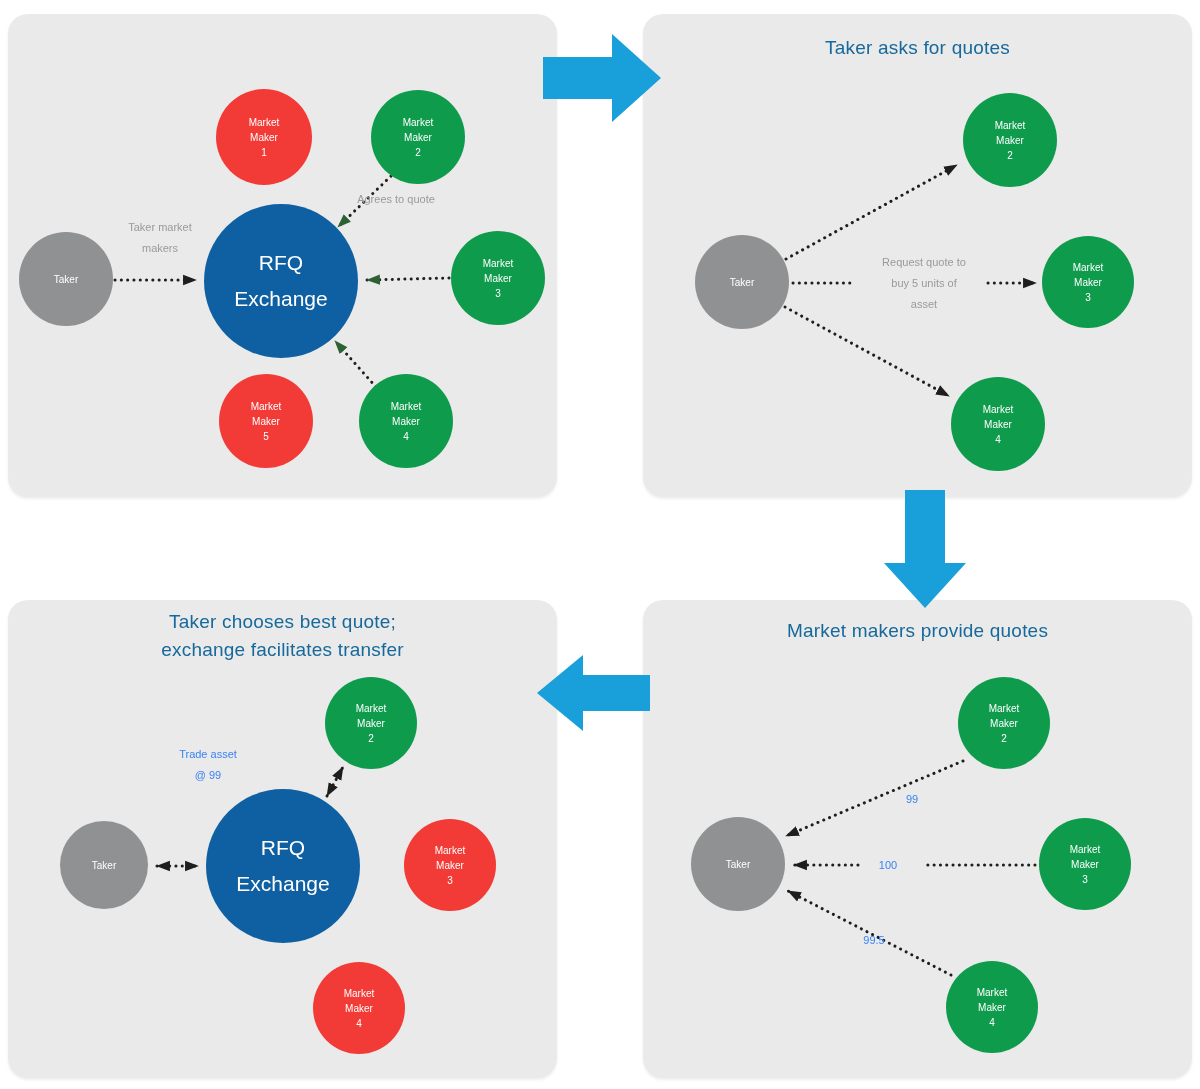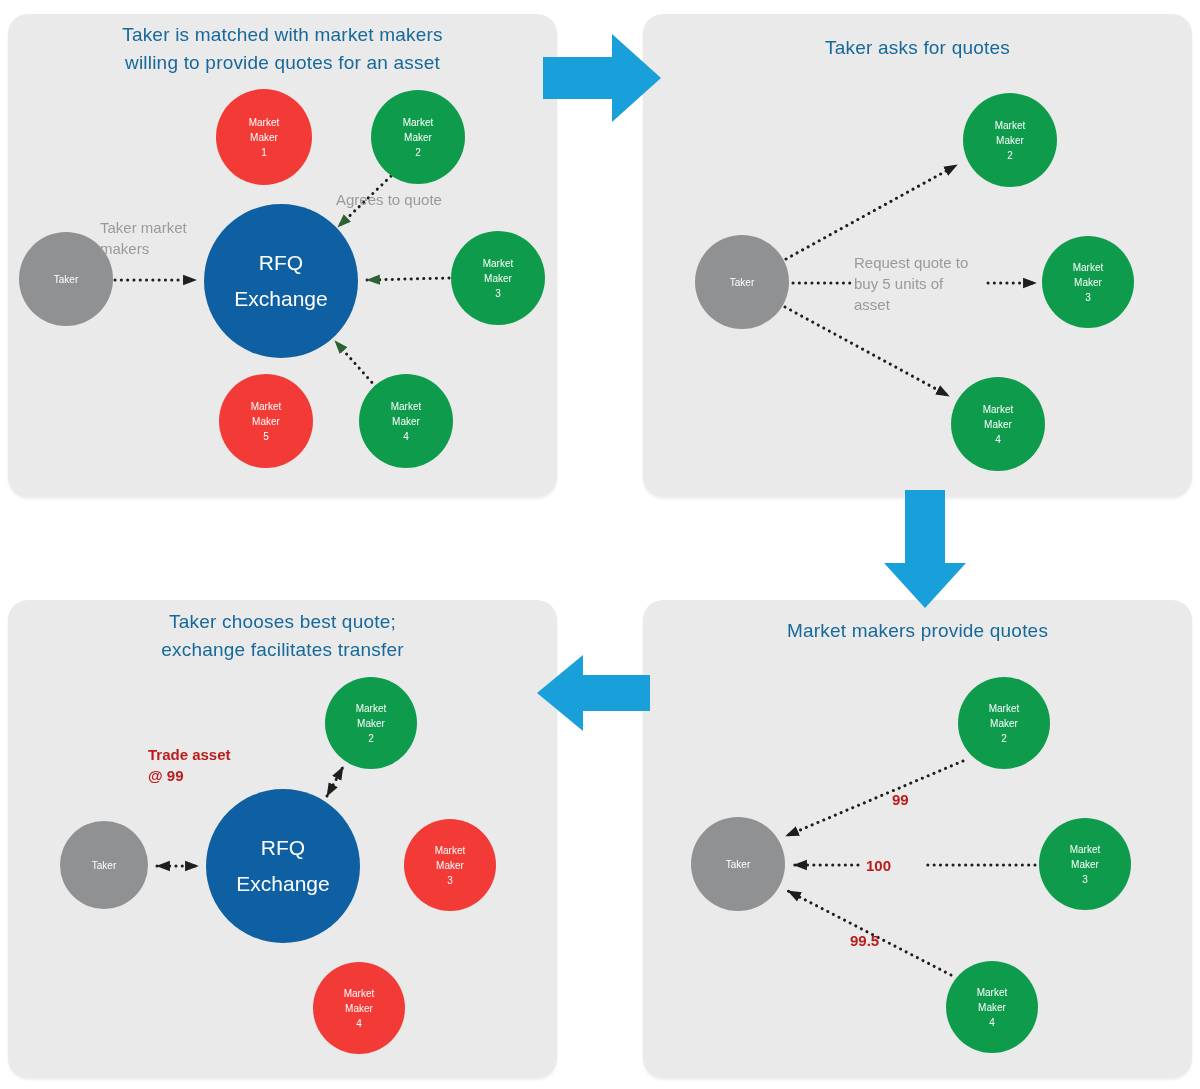--- a/index.html
+++ b/index.html
@@ -34,23 +34,23 @@
     font-size:10px;line-height:15px;white-space:pre-line;
   }
   .red{background:var(--red-node,#f23b37);}
   .green{background:var(--green-node,#0f9b4c);}
   .blue{background:var(--blue-node,#0f60a2);}
   .gray{background:var(--gray-node,#909192);}
   .node.taker{font-size:10px;}
   .node.rfq{font-size:21px;line-height:36px;}
   .lbl{
     position:absolute;color:var(--label-text,#9a9a9a);
-    font-size:15px;line-height:21px;white-space:pre-line;
+    font-size:11px;line-height:21px;text-align:center;white-space:pre-line;
   }
-  .lbl.bold{font-weight:bold;color:#b91c1c;}
+  .lbl.bold{font-weight:normal;color:#3b82f6;}
 </style>
 </head>
 <body>
 
 <div class="canvas">
 
   <div class="panel p1"></div>
   <div class="panel p2"></div>
   <div class="panel p3"></div>
   <div class="panel p4"></div>
@@ -84,22 +84,20 @@
 
       <line x1="157" y1="866" x2="198" y2="866" marker-start="url(#ahB)" marker-end="url(#ahB)"></line>
       <line x1="327" y1="796" x2="343" y2="767" marker-start="url(#ahB)" marker-end="url(#ahB)"></line>
     </g>
 
     <polygon style="fill:var(--flow-arrow,#199fd9)" points="543,57 612,57 612,34 661,78 612,122 612,99 543,99"></polygon>
     <polygon style="fill:var(--flow-arrow,#199fd9)" points="905,490 945,490 945,563 966,563 925,608 884,563 905,563"></polygon>
     <polygon style="fill:var(--flow-arrow,#199fd9)" points="650,675 583,675 583,655 537,693 583,731 583,711 650,711"></polygon>
   </svg>
 
-  <div class="title t1">Taker is matched with market makers
-willing to provide quotes for an asset</div>
   <div class="title t2">Taker asks for quotes</div>
   <div class="title t3">Market makers provide quotes</div>
   <div class="title t4">Taker chooses best quote;
 exchange facilitates transfer</div>
 
   <div class="node red" style="left:216px;top:89px;width:96px;height:96px">Market
 Maker
 1</div>
   <div class="node green" style="left:371px;top:90px;width:94px;height:94px">Market
 Maker

